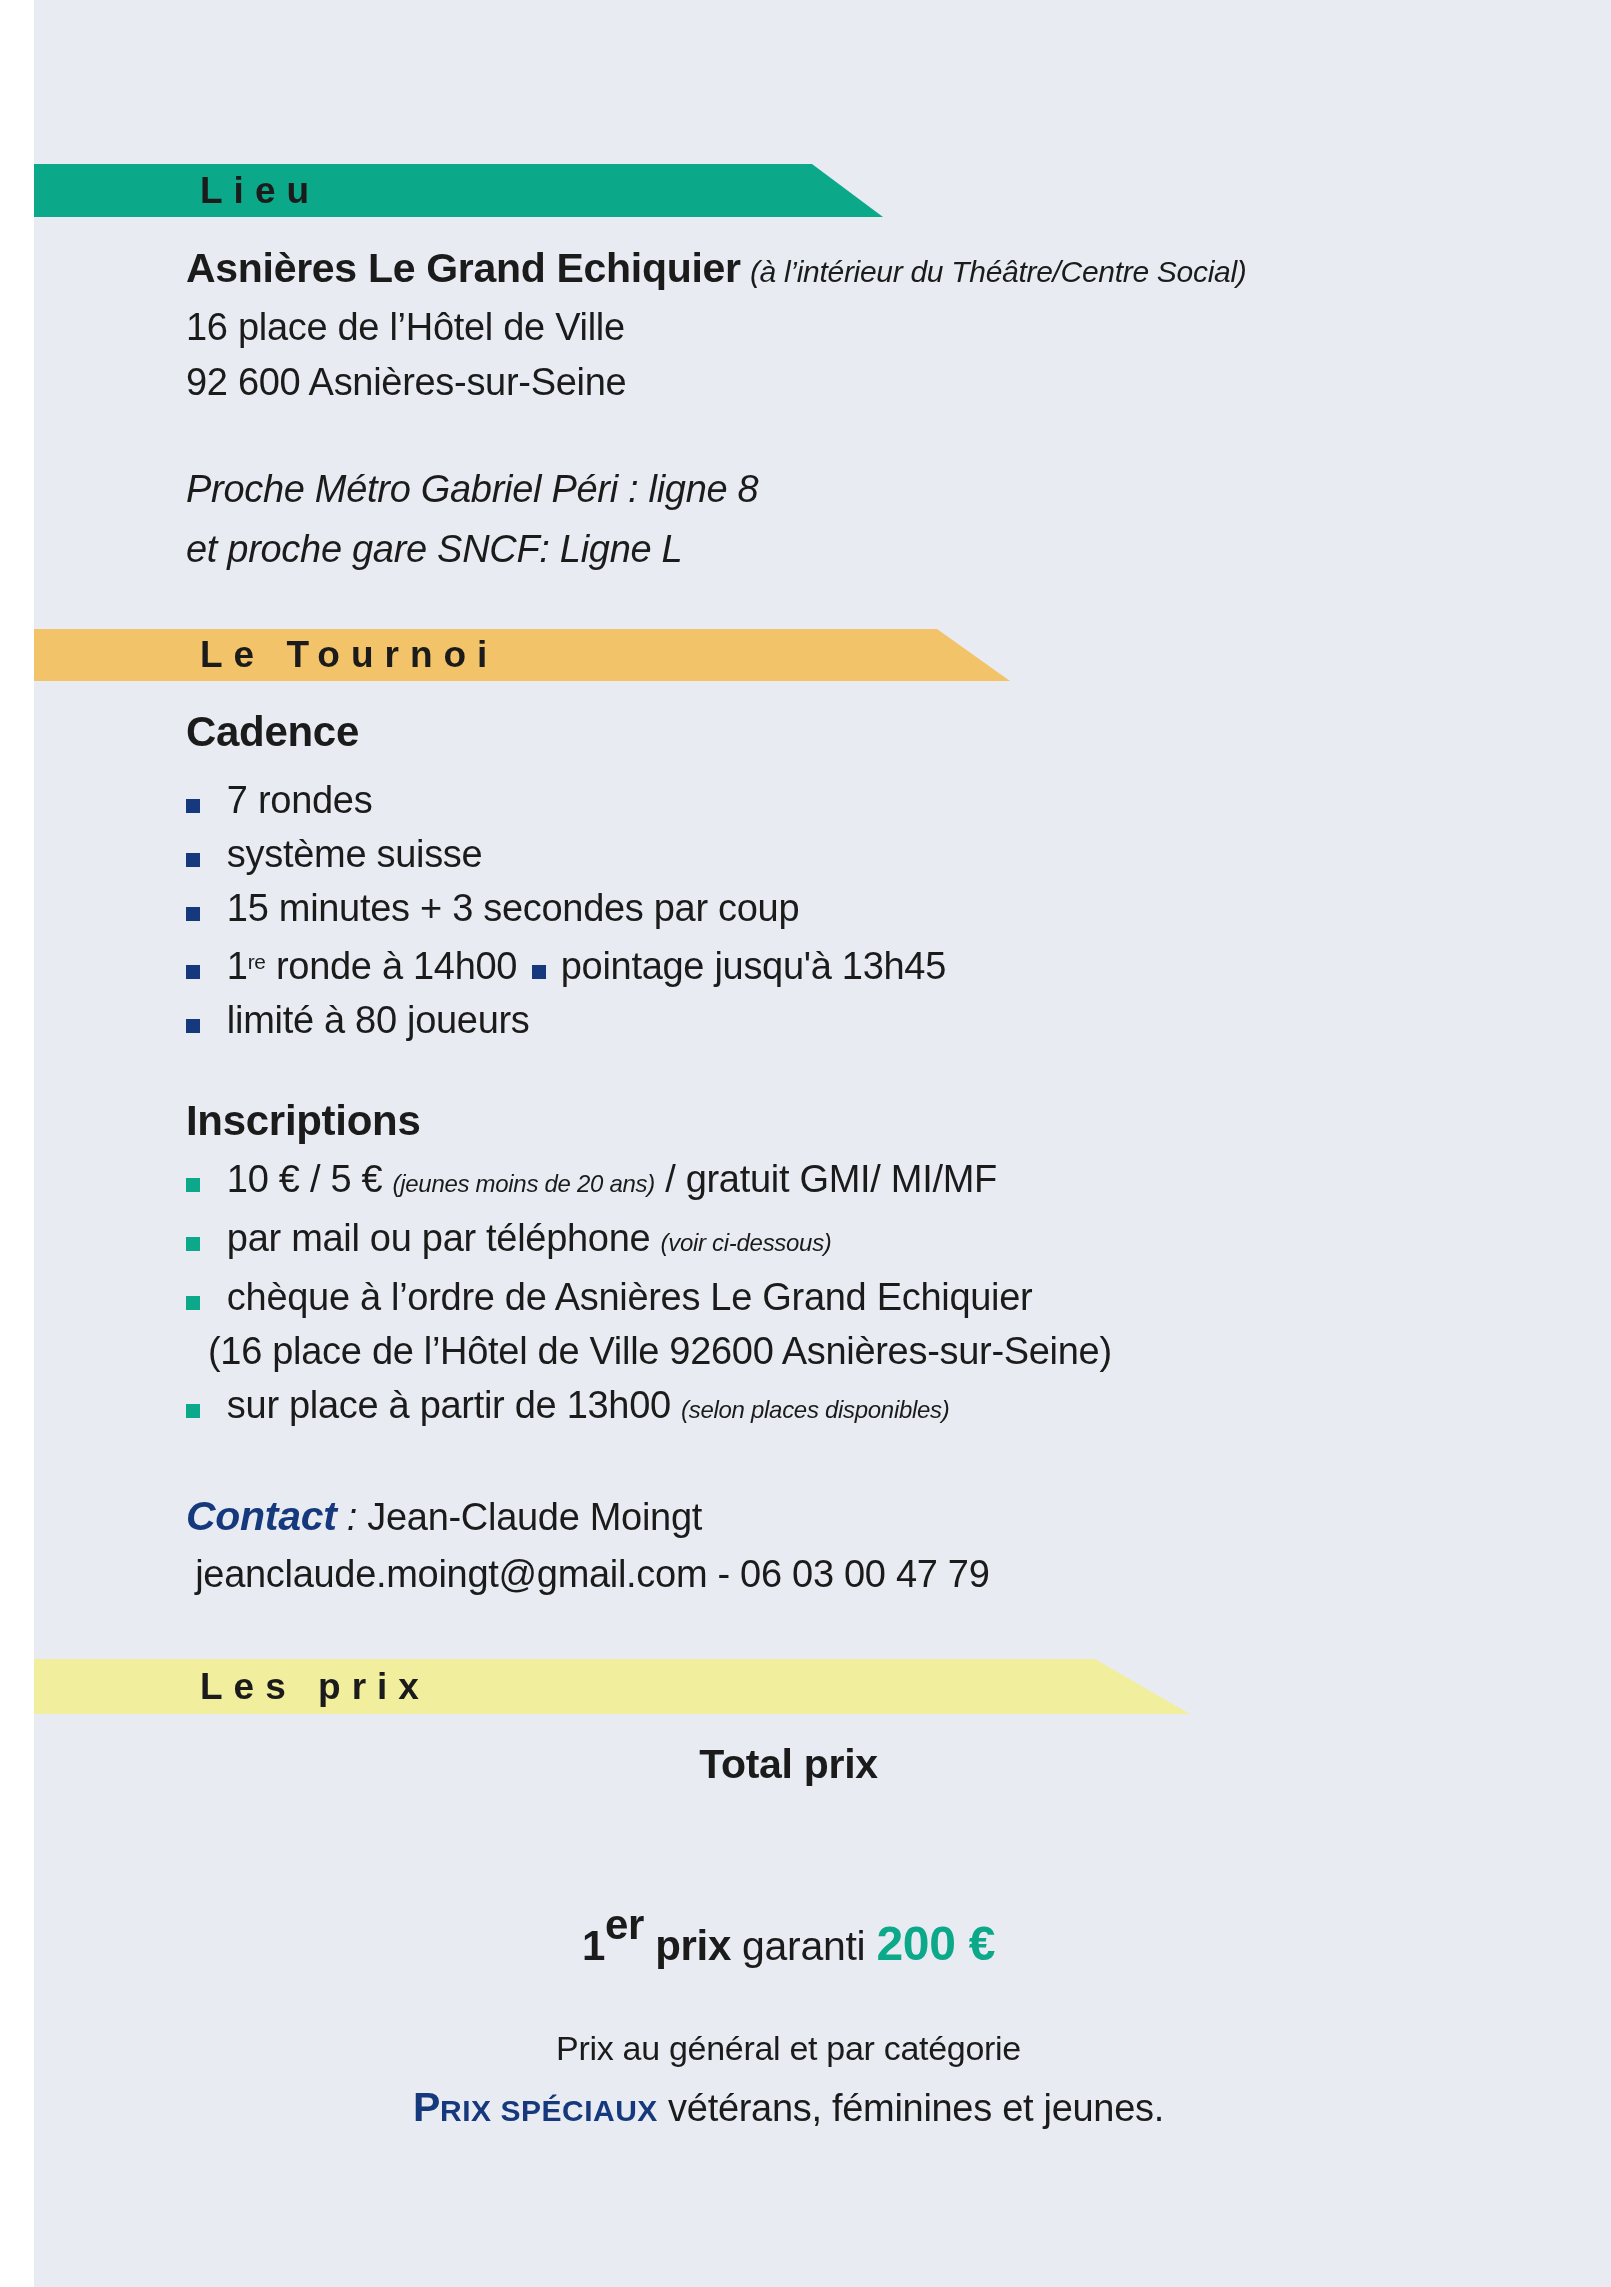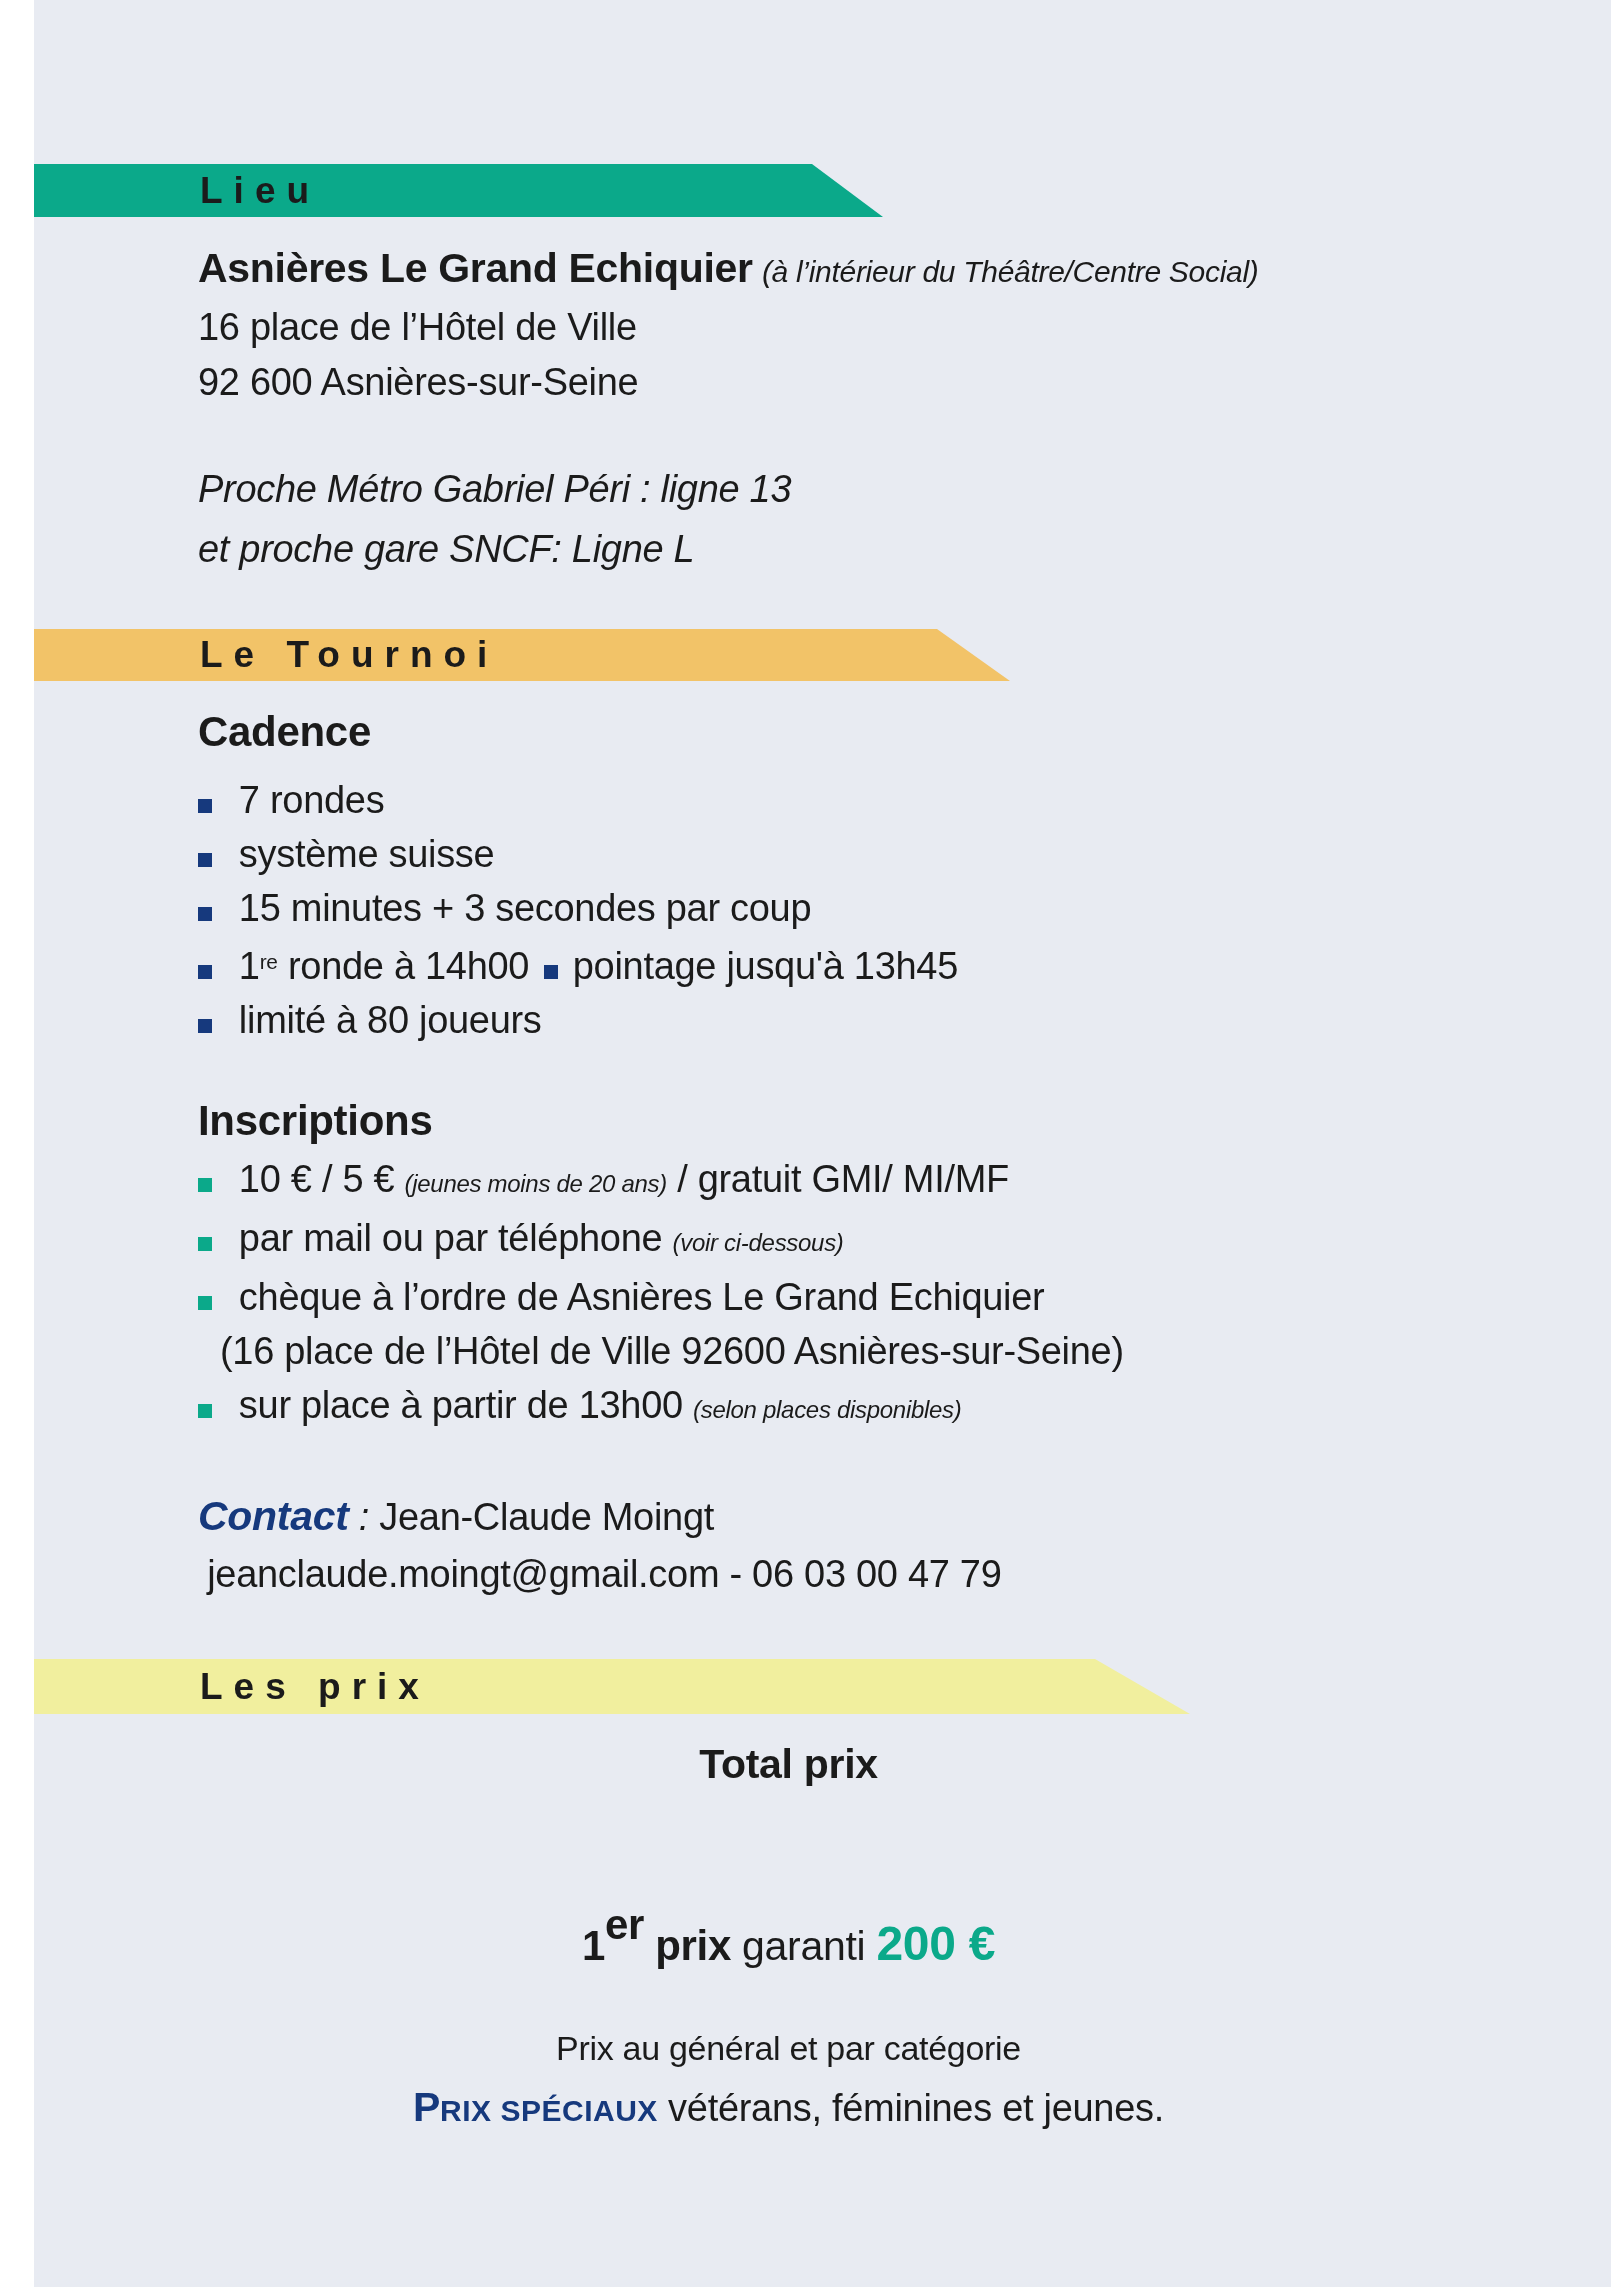--- a/index.html
+++ b/index.html
@@ -29,21 +29,21 @@
     padding-left: 166px;
     font-size: 37px;
     font-weight: bold;
     letter-spacing: 11px;
     color: #1b1b1b;
   }
   .banner-lieu    .banner-label { line-height: 53px; }
   .banner-tournoi .banner-label { line-height: 52px; }
   .banner-prix    .banner-label { line-height: 55px; }
 
-  .abs { position: absolute; left: 164px; }
+  .abs { position: absolute; left: 152px; }
   .line { font-size: 38px; line-height: 1.2; white-space: nowrap; }
 
   .venue { top: 244px; }
   .venue .venue-name { font-size: 41px; font-weight: bold; }
   .venue .venue-note { font-size: 30px; font-style: italic; margin-left: 9.2px; }
 
   .addr1 { top: 305px; }
   .addr2 { top: 360px; }
   .transit1 { top: 467px; font-style: italic; }
   .transit2 { top: 527px; font-style: italic; }
@@ -95,21 +95,21 @@
 
   <div class="banner banner-lieu">
     <span class="banner-label">Lieu</span>
   </div>
 
   <div class="abs line venue">
     <span class="venue-name">Asnières Le Grand Echiquier</span><span class="venue-note">(à l’intérieur du Théâtre/Centre Social)</span>
   </div>
   <div class="abs line addr1">16 place de l’Hôtel de Ville</div>
   <div class="abs line addr2">92 600 Asnières-sur-Seine</div>
-  <div class="abs line transit1">Proche Métro Gabriel Péri : ligne 13</div>
+  <div class="abs line transit1">Proche Métro Gabriel Péri : ligne 8</div>
   <div class="abs line transit2">et proche gare SNCF: Ligne L</div>
 
   <div class="banner banner-tournoi">
     <span class="banner-label">Le Tournoi</span>
   </div>
 
   <div class="abs subhead head-cadence">Cadence</div>
 
   <ul class="abs blist list-cadence">
     <li>

